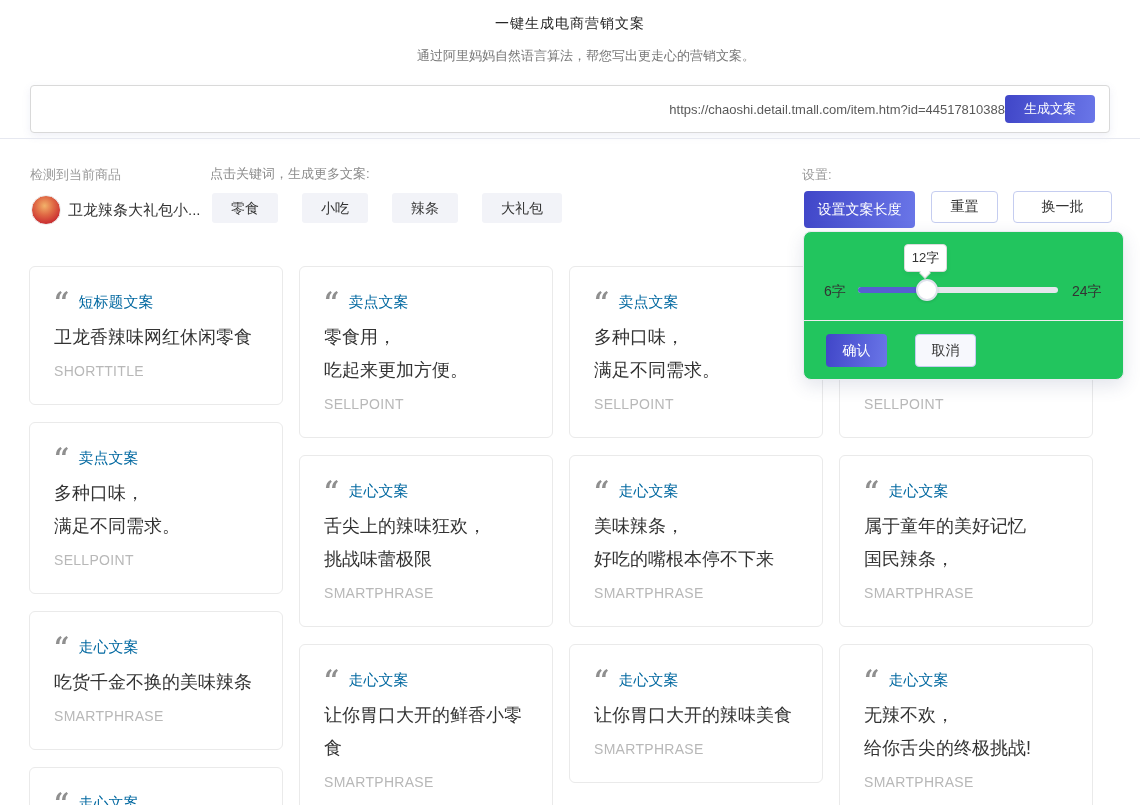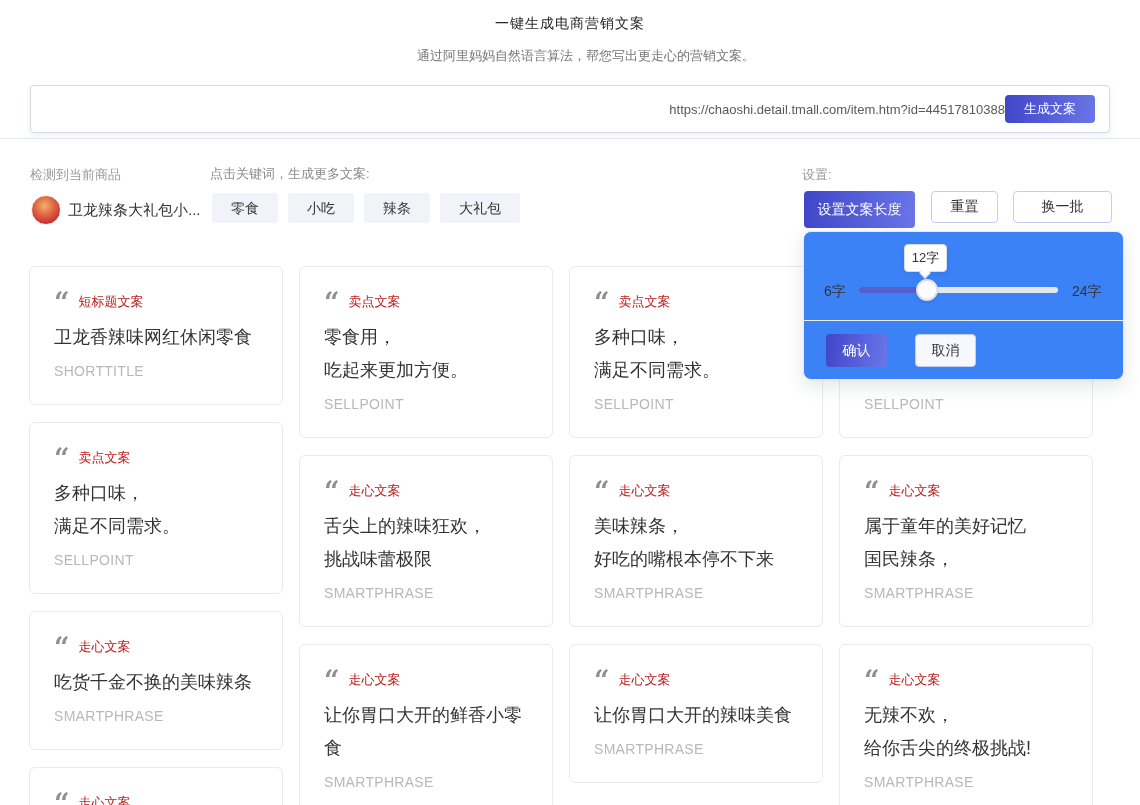--- a/index.html
+++ b/index.html
@@ -27,32 +27,32 @@
   .header-divider { position:absolute; left:0; top:138px; width:1140px; height:1px;
                     background:#e6e8f0; }
   
   .detect-label { position:absolute; left:30px; top:166px; font-size:13px; color:#9a9a9a; }
   .kw-label { position:absolute; left:210px; top:165px; font-size:13px; color:#8a8a8a; }
   .settings-label { position:absolute; left:802px; top:166px; font-size:13px; color:#9a9a9a; }
   .avatar { position:absolute; left:31px; top:195px; width:30px; height:30px; border-radius:50%;
             background:radial-gradient(circle at 45% 35%, #f2b26a 0%, #e06a45 38%, #cc3333 72%, #b02828 100%);
             border:1px solid #eee; }
   .product-name { position:absolute; left:68px; top:201px; font-size:15px; color:#333; }
-  .chips { position:absolute; left:212px; top:193px; display:flex; gap:10px; }
+  .chips { position:absolute; left:212px; top:193px; display:flex; gap:24px; }
   .chip { height:30px; line-height:30px; padding:0 19px; background:#f2f3f8; border-radius:3px;
           font-size:14px; color:#333; cursor:pointer; }
   .set-buttons { position:absolute; left:804px; top:191px; display:flex; }
   .len-btn { width:111px; height:37px; font-size:14px; margin-right:16px; }
   .btn-outline { background:#fff; border:1px solid #c5cdf0; border-radius:4px; color:#333;
                  font-size:14px; height:32px; cursor:pointer;
                  font-family:"Liberation Sans","DejaVu Sans",sans-serif; }
   .reset-btn { width:67px; margin-right:15px; }
   .swap-btn { width:99px; }
   
-  .popup { position:absolute; left:803px; top:231px; width:321px; height:149px; background:#3b82f6;
+  .popup { position:absolute; left:803px; top:231px; width:321px; height:149px; background:#22c55e;
            border:1px solid #ebebf0; border-radius:8px; z-index:20;
            box-shadow:0 6px 18px rgba(60,70,120,0.14); }
   .tooltip { position:absolute; left:100px; top:12px; width:43px; height:28px; background:#fff;
              border:1px solid #dcdcdc; border-radius:4px; font-size:13px; color:#333;
              display:flex; align-items:center; justify-content:center;
              box-shadow:0 2px 5px rgba(0,0,0,0.06); }
   .tooltip-caret { position:absolute; left:117px; top:37px; width:8px; height:8px; background:#fff;
                    border-right:1px solid #dcdcdc; border-bottom:1px solid #dcdcdc;
                    transform:rotate(45deg); }
   .slider-min { position:absolute; left:20px; top:51px; font-size:14px; color:#333; }
@@ -70,21 +70,21 @@
                 background:#f7f8fd; }
   
   .cards { position:absolute; left:0; top:266px; width:1140px; }
   .col { position:absolute; top:0; width:254px; display:flex; flex-direction:column; gap:17px; }
   .col-1 { left:29px; } .col-2 { left:299px; } .col-3 { left:569px; } .col-4 { left:839px; }
   .card { background:#fff; border:1px solid #eaeaea; border-radius:6px;
           padding:24px 24px 24px 24px; cursor:pointer; }
   .card-head { display:flex; align-items:flex-start; gap:9px; height:20px; margin-bottom:10px; }
   .quote { font-family:"DejaVu Serif",serif; font-weight:bold; color:#8f8f8f; font-size:27px;
            line-height:24px; height:18px; overflow:hidden; display:inline-block; }
-  .card-label { font-size:13px; color:#b91c1c; line-height:18px; padding-top:2px; }
+  .card-label { font-size:15px; color:#0369a1; line-height:18px; padding-top:2px; }
   .card-line { font-size:18px; line-height:33px; min-height:33px; color:#333; }
   .card-footer { margin-top:9px; font-size:14px; color:#b8b8b8; height:17px; letter-spacing:0.3px; }
 </style>
 </head>
 <body>
 
 <div class="page">
 
   <div class="title">一键生成电商营销文案</div>
   <div class="subtitle">通过阿里妈妈自然语言算法，帮您写出更走心的营销文案。</div>

